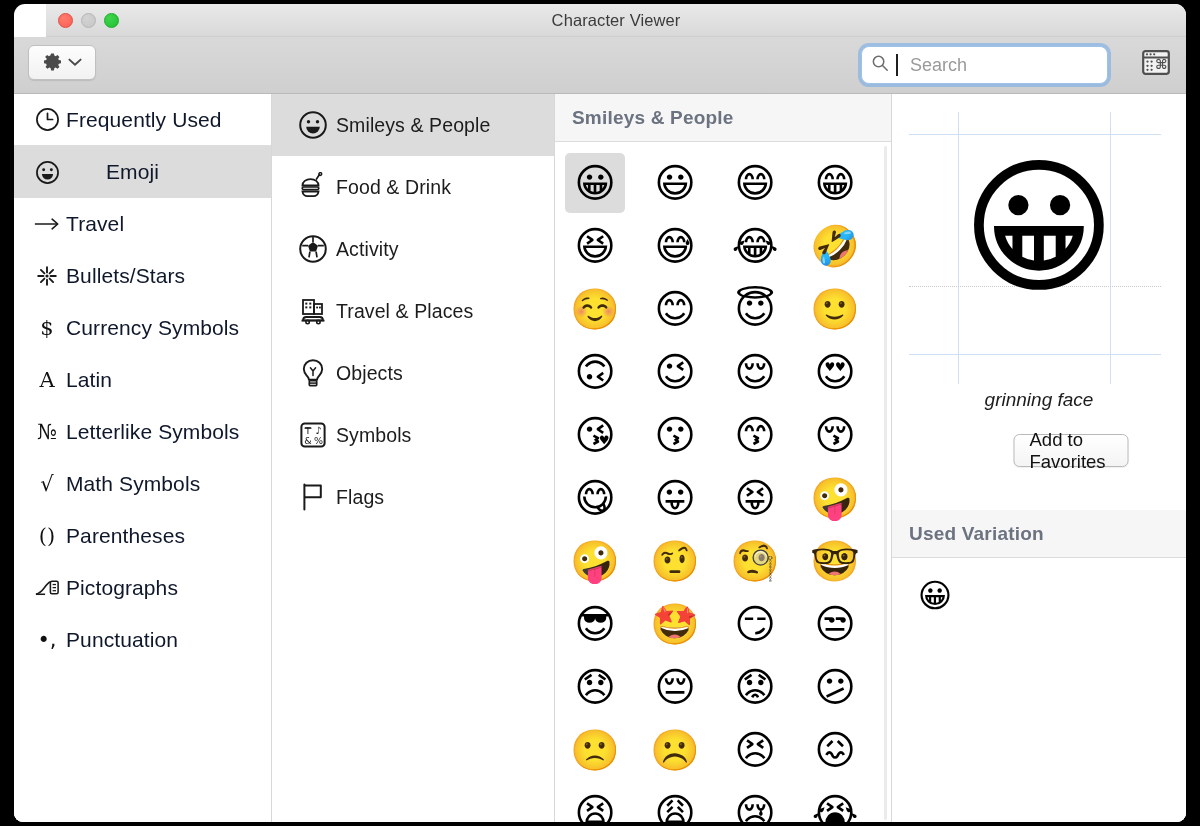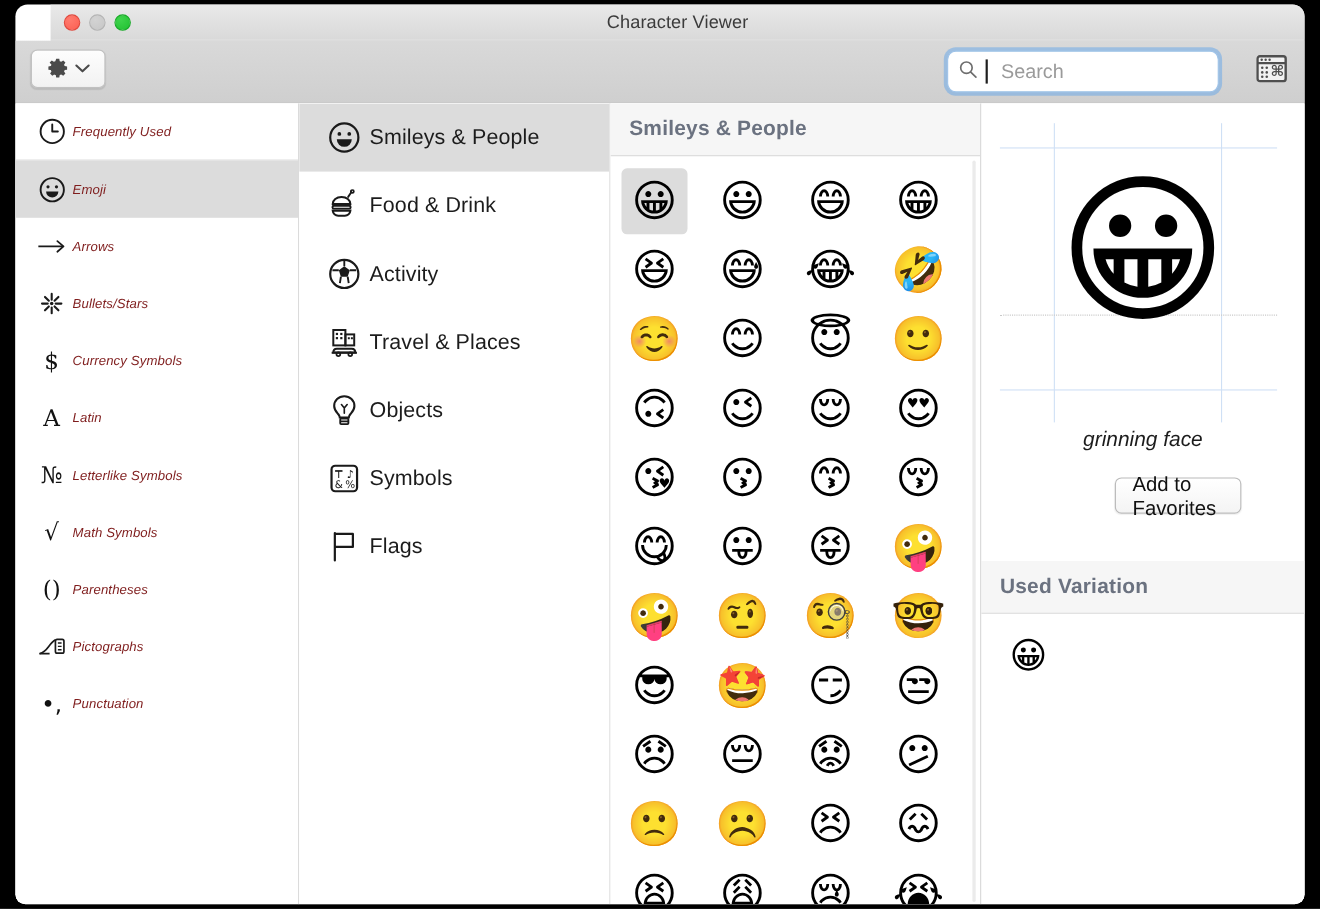--- a/index.html
+++ b/index.html
@@ -153,35 +153,34 @@
     padding-top: 0;
     overflow: hidden;
   }
   .side-row {
     height: 52px;
     display: flex;
     align-items: center;
     padding-left: 14px;
     cursor: default;
   }
-  .side-row.selected { background: #dcdcdc; }
+  .side-row.selected { background: #dcdcdc; gap: 40px; }
   .side-row.divider-below { border-bottom: 1px solid #dddddd; }
   .side-ico {
     width: 38px;
     flex: 0 0 38px;
     display: flex;
     align-items: center;
     justify-content: center;
     color: #1a1a1a;
   }
   .side-label {
-    font-size: 12px;
-    color: #7f1d1d;
+    font-size: 21px;
+    color: #0f172a;
     letter-spacing: 0.1px;
-    font-style: italic;
   }
   .glyph-ico {
     font-family: "DejaVu Serif", serif;
     font-size: 21px;
     color: #111;
     line-height: 1;
   }
   .glyph-ico.sans { font-family: "DejaVu Sans", sans-serif; }
 
   
@@ -450,21 +449,21 @@
         <span class="side-label">Emoji</span>
       </div>
 
       <div class="side-row">
         <span class="side-ico">
           <svg width="28" height="18" viewBox="0 0 30 18" aria-hidden="true">
             <line x1="2" y1="9" x2="26" y2="9" stroke="#1a1a1a" stroke-width="1.7"></line>
             <path d="M20.5 3.8L26.5 9l-6 5.2" fill="none" stroke="#1a1a1a" stroke-width="1.7" stroke-linecap="round" stroke-linejoin="round"></path>
           </svg>
         </span>
-        <span class="side-label">Arrows</span>
+        <span class="side-label">Travel</span>
       </div>
 
       <div class="side-row">
         <span class="side-ico">
           <svg width="24" height="24" viewBox="0 0 24 24" aria-hidden="true">
             <g stroke="#1a1a1a" stroke-width="1.9" stroke-linecap="round">
               <line x1="12" y1="3.2" x2="12" y2="8.4"></line>
               <line x1="12" y1="15.6" x2="12" y2="20.8"></line>
               <line x1="3.2" y1="12" x2="8.4" y2="12"></line>
               <line x1="15.6" y1="12" x2="20.8" y2="12"></line>

